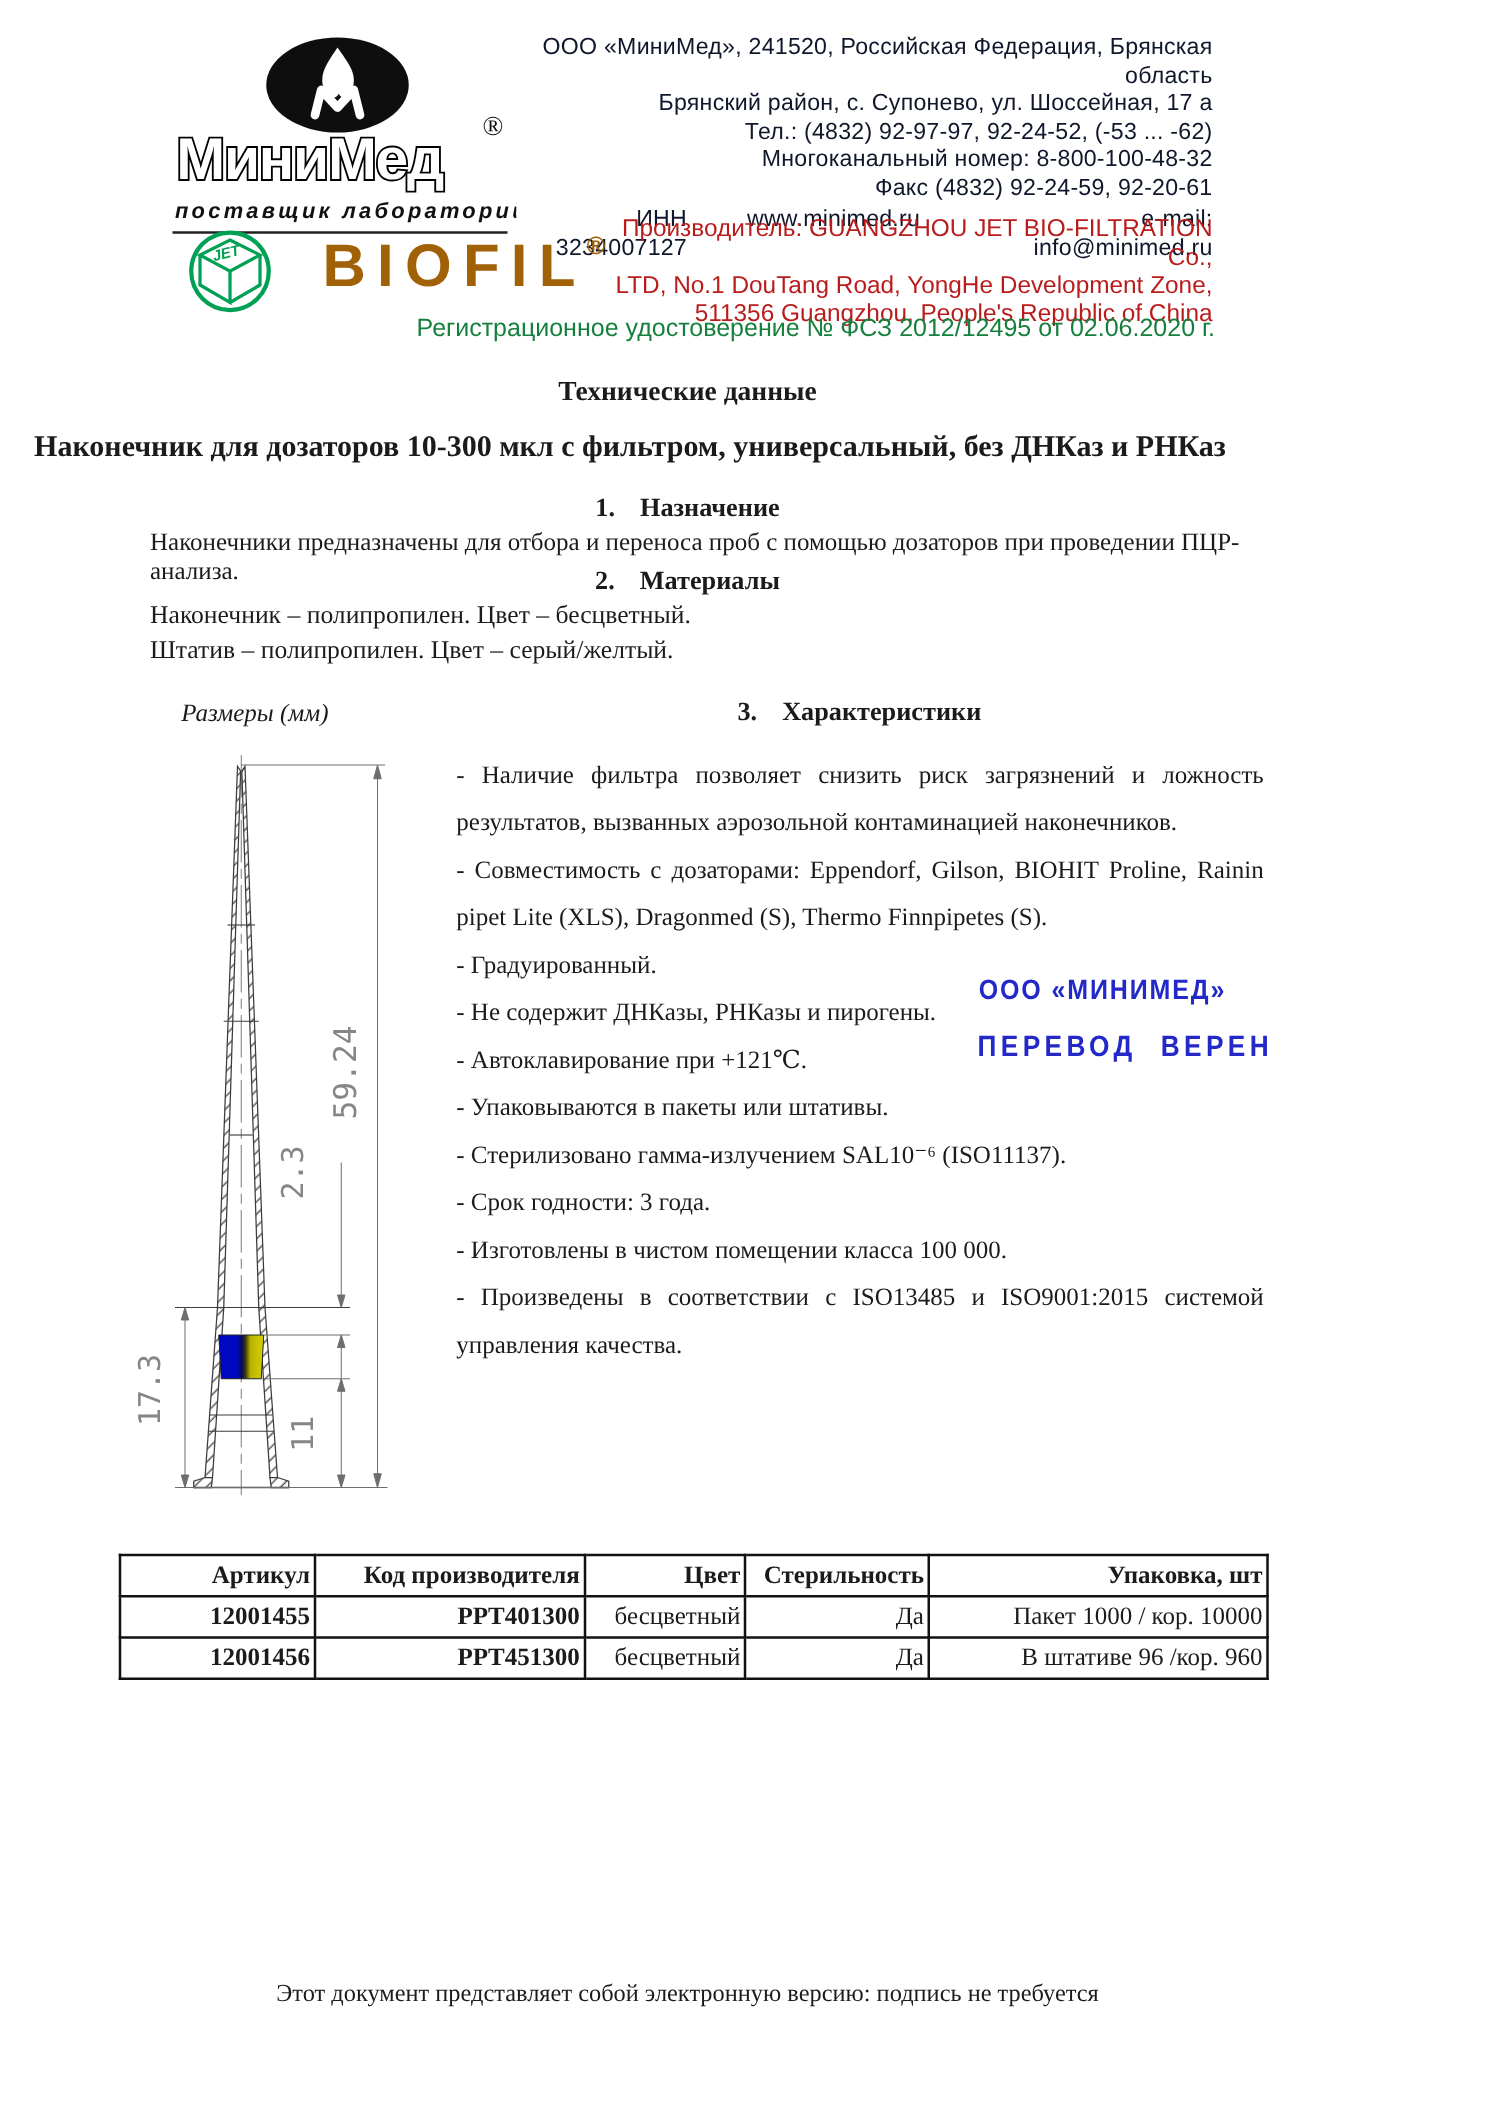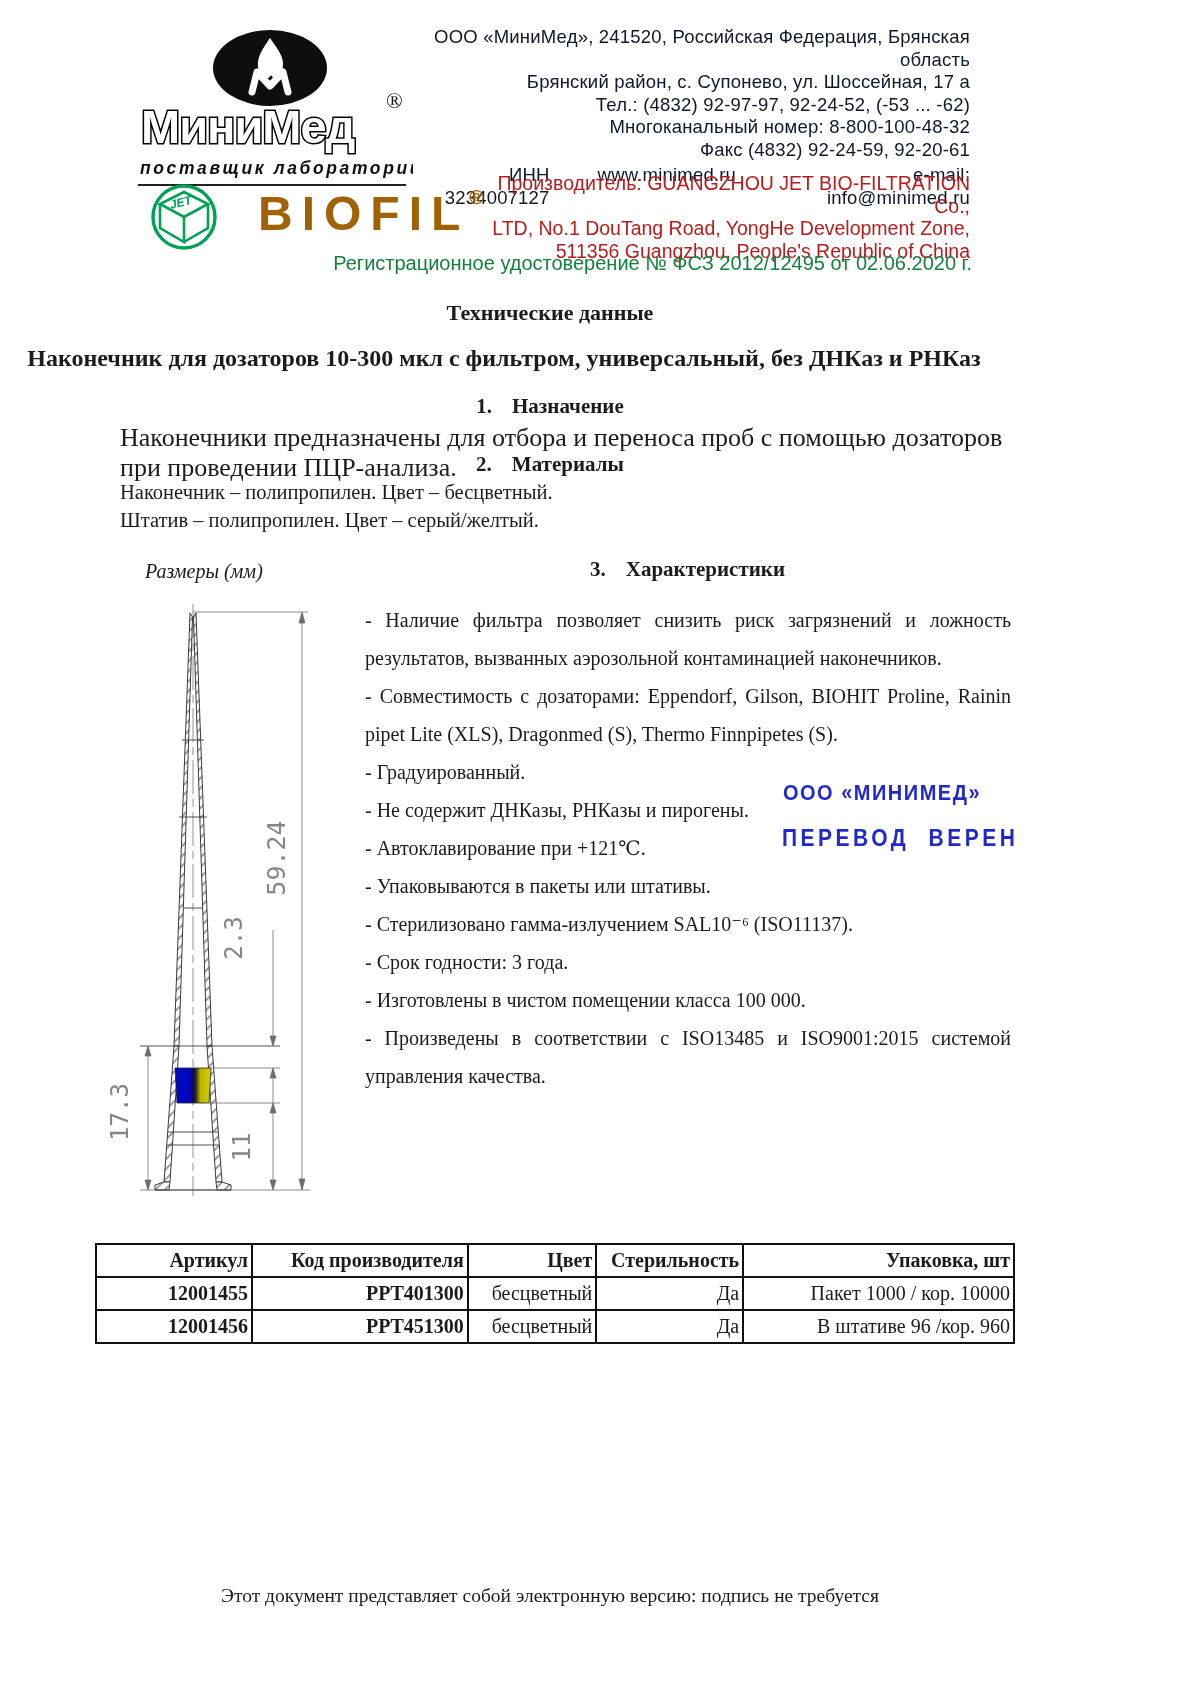--- a/index.html
+++ b/index.html
@@ -33,21 +33,21 @@
   .reg-line {
     position:absolute; top:252px; right:228px;
     font-family:"Liberation Sans","DejaVu Sans",sans-serif; color:#15803d; font-size:20px;
   }
   
   .doc-heading { position:absolute; top:300px; left:90px; right:190px; text-align:center; font-weight:bold; font-size:22px; }
   .doc-title   { position:absolute; top:345px; left:0; width:1008px; text-align:center; font-weight:bold; font-size:24px; white-space:nowrap; }
   .sec-head { font-weight:bold; font-size:21px; text-align:center; }
   .sec-head .num { margin-right:20px; }
   .s1-head { position:absolute; top:394px; left:90px; right:190px; }
-  .s1-body { position:absolute; top:423px; left:120px; right:180px; font-size:26px; }
+  .s1-body { position:absolute; top:423px; left:120px; right:180px; font-size:20px; }
   .s2-head { position:absolute; top:452px; left:90px; right:190px; }
   .s2-line1 { position:absolute; top:481px; left:120px; font-size:20.5px; }
   .s2-line2 { position:absolute; top:509px; left:120px; font-size:20.5px; }
   .dims-label { position:absolute; top:560px; left:145px; font-style:italic; font-size:20px; }
   .s3-head { position:absolute; top:557px; left:365px; right:190px; }
   .bullets { position:absolute; top:601px; left:365px; width:646px; }
   .bullets p { font-size:20px; line-height:38px; text-align:justify; }
   
   .tip-drawing { position:absolute; top:600px; left:100px; }
   .dim-text { font-family:"DejaVu Sans Mono",monospace; fill:#868686; }

